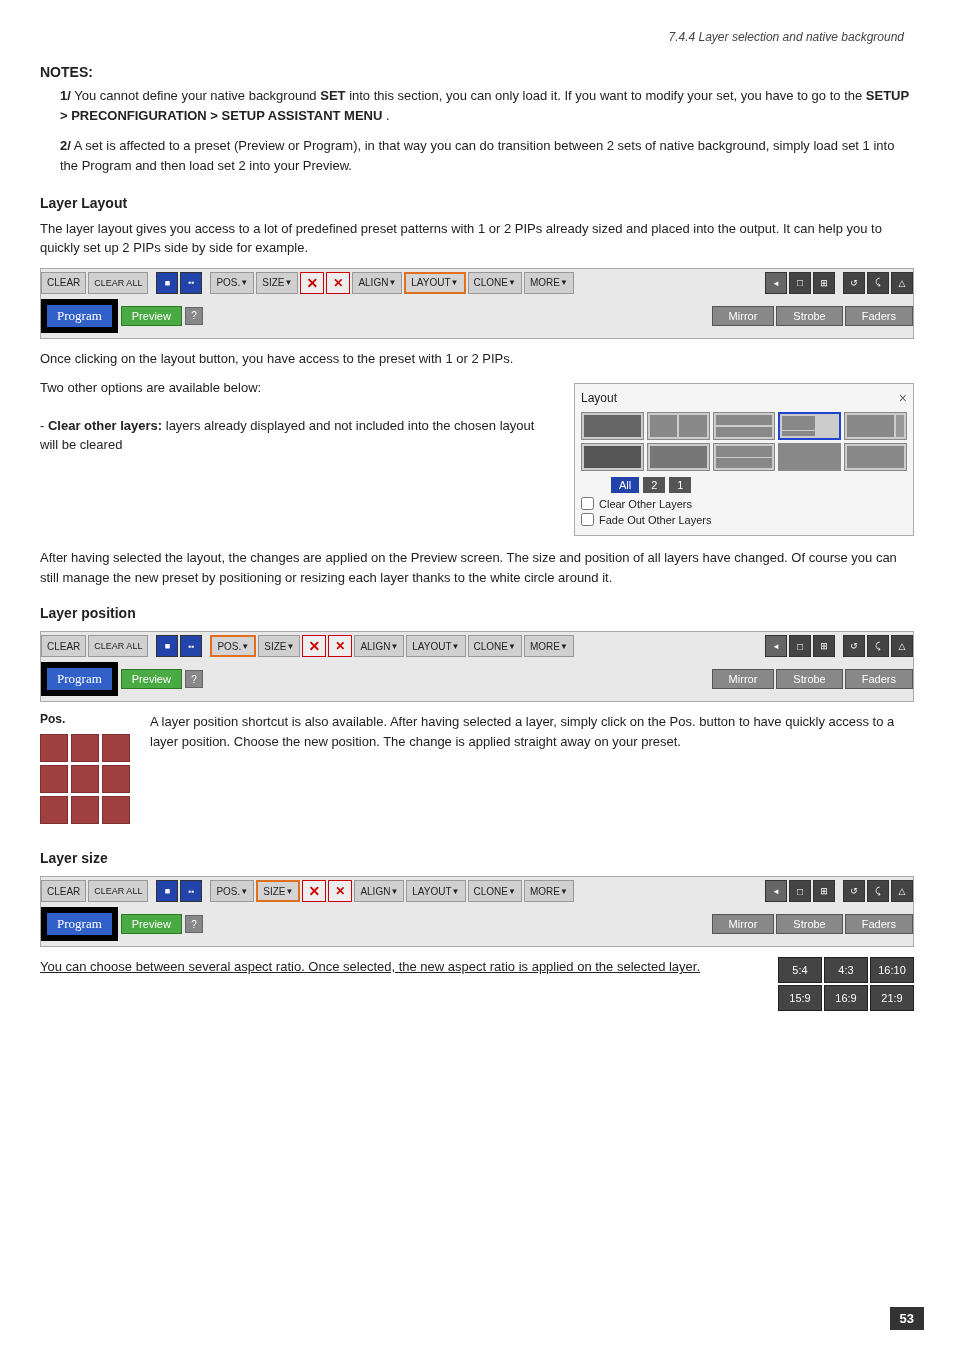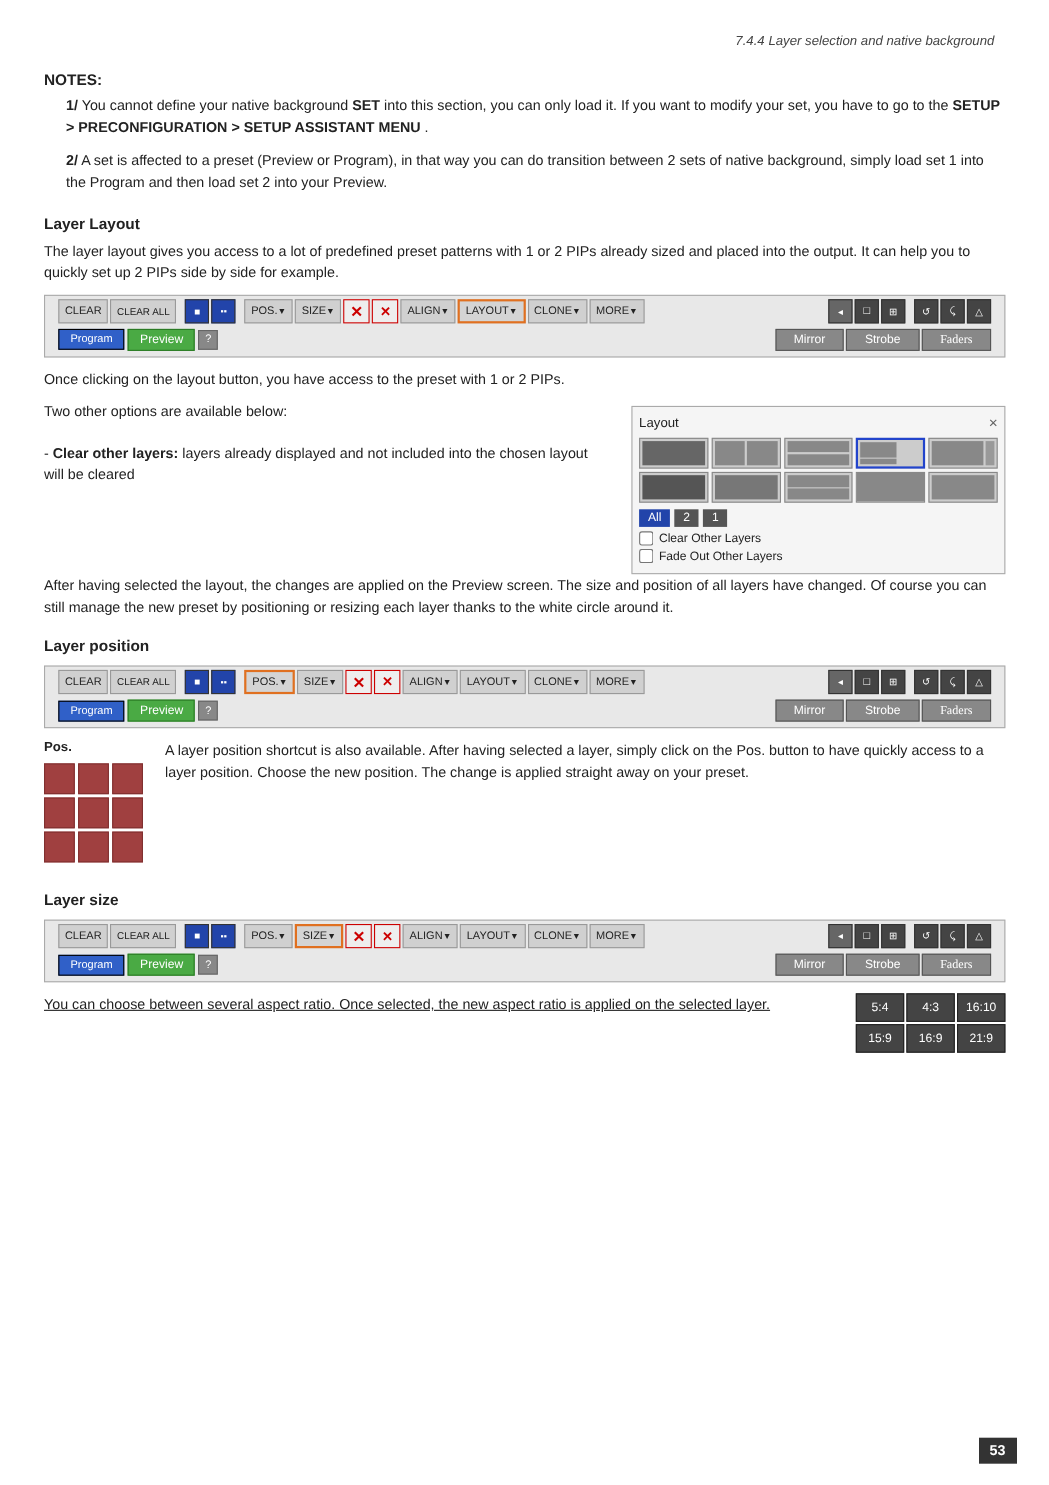--- a/index.html
+++ b/index.html
@@ -31,21 +31,21 @@
     p { margin-bottom: 10px; line-height: 1.5; }
     .notes-section { margin-bottom: 20px; }
     .notes-section .notes-title { font-weight: bold; font-size: 14px; margin-bottom: 6px; }
     .notes-section .note-item { margin-bottom: 10px; line-height: 1.55; padding-left: 20px; }
     .note-number { font-weight: bold; }
     
     .toolbar-wrapper {
       border: 1px solid #aaa;
       background: #e8e8e8;
       margin: 10px 0;
-      padding: 3px 12px;
+      padding: 3px 0;
     }
     .toolbar-row {
       display: flex;
       align-items: center;
       gap: 2px;
       flex-wrap: nowrap;
     }
     .tb-btn {
       background: #d0d0d0;
       border: 1px solid #999;
@@ -77,24 +77,25 @@
     .prog-prev-row {
       display: flex;
       align-items: center;
       gap: 3px;
       margin-top: 3px;
       padding: 2px 0;
     }
     .btn-program {
       background: #3060c8;
       color: #fff;
-      border: 1px solid #000000;
+      border: 6px solid #000000;
       padding: 3px 10px;
-      font-size: 10px;
-      cursor: pointer;
+      font-size: 13px;
+      cursor: pointer;
+      font-family: Liberation Serif, serif;
     }
     .btn-preview {
       background: #4aaa44;
       color: #fff;
       border: 1px solid #2a7a24;
       padding: 3px 10px;
       font-size: 11px;
       cursor: pointer;
     }
     .btn-help {
@@ -127,21 +128,20 @@
       font-size: 11px;
       cursor: pointer;
     }
     .btn-faders {
       background: #888;
       color: #fff;
       border: 1px solid #555;
       padding: 3px 16px;
       font-size: 11px;
       cursor: pointer;
-      font-family: Liberation Serif, serif;
     }
     
     .layout-popup {
       float: right;
       border: 1px solid #aaa;
       background: #f5f5f5;
       width: 340px;
       margin-left: 20px;
       margin-top: 5px;
       padding: 6px;
@@ -195,21 +195,21 @@
       margin-bottom: 4px;
     }
     .layout-num-btn {
       background: #555;
       color: #fff;
       border: none;
       padding: 2px 8px;
       font-size: 11px;
       cursor: pointer;
     }
-    .layout-num-btn.active { background: #2244aa; }
+    .layout-num-btn.active { background: #2244aa; margin-left: 30px; }
     .layout-check-row {
       display: flex;
       align-items: center;
       gap: 5px;
       margin-bottom: 3px;
     }
     
     .pos-grid {
       display: grid;
       grid-template-columns: repeat(3, 28px);
@@ -445,21 +445,21 @@
         <p>Two other options are available below:</p>
         <ul class="dash-list">
           <li>
             <span class="inline-bold">Clear other layers:</span>
             <span> layers already displayed and not included into the chosen layout will be cleared</span>
           </li>
         </ul>
       </div>
     </div>
 
-    <p style="margin-top:0;">After having selected the layout, the changes are applied on the Preview screen. The size and position of all layers have changed. Of course you can still manage the new preset by positioning or resizing each layer thanks to the white circle around it.</p>
+    <p style="margin-top:12px;">After having selected the layout, the changes are applied on the Preview screen. The size and position of all layers have changed. Of course you can still manage the new preset by positioning or resizing each layer thanks to the white circle around it.</p>
   </div>
 
   <div class="section">
     <h2>Layer position</h2>
 
     <div class="toolbar-wrapper">
       <div class="toolbar-row">
         <button class="tb-btn">CLEAR</button>
         <button class="tb-btn" style="font-size:9px;">CLEAR ALL</button>
         <div class="tb-sep"></div>

